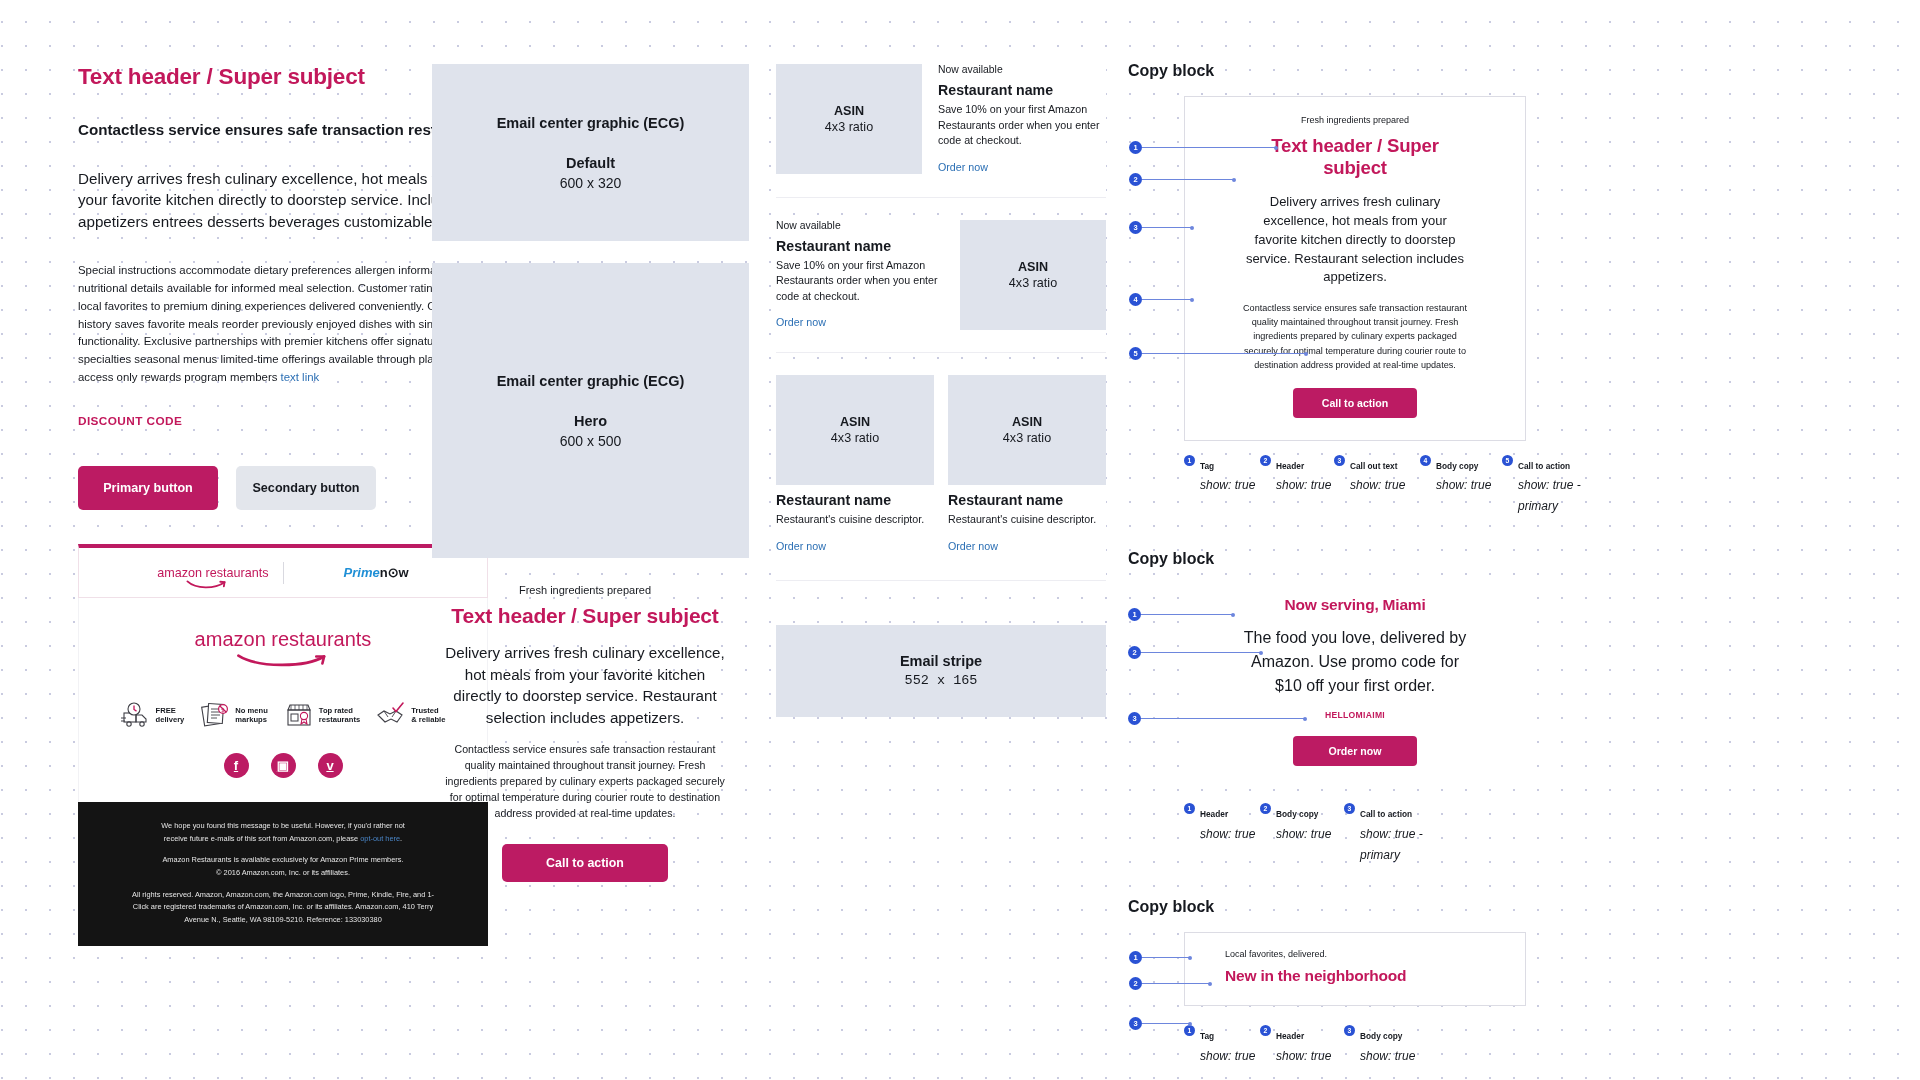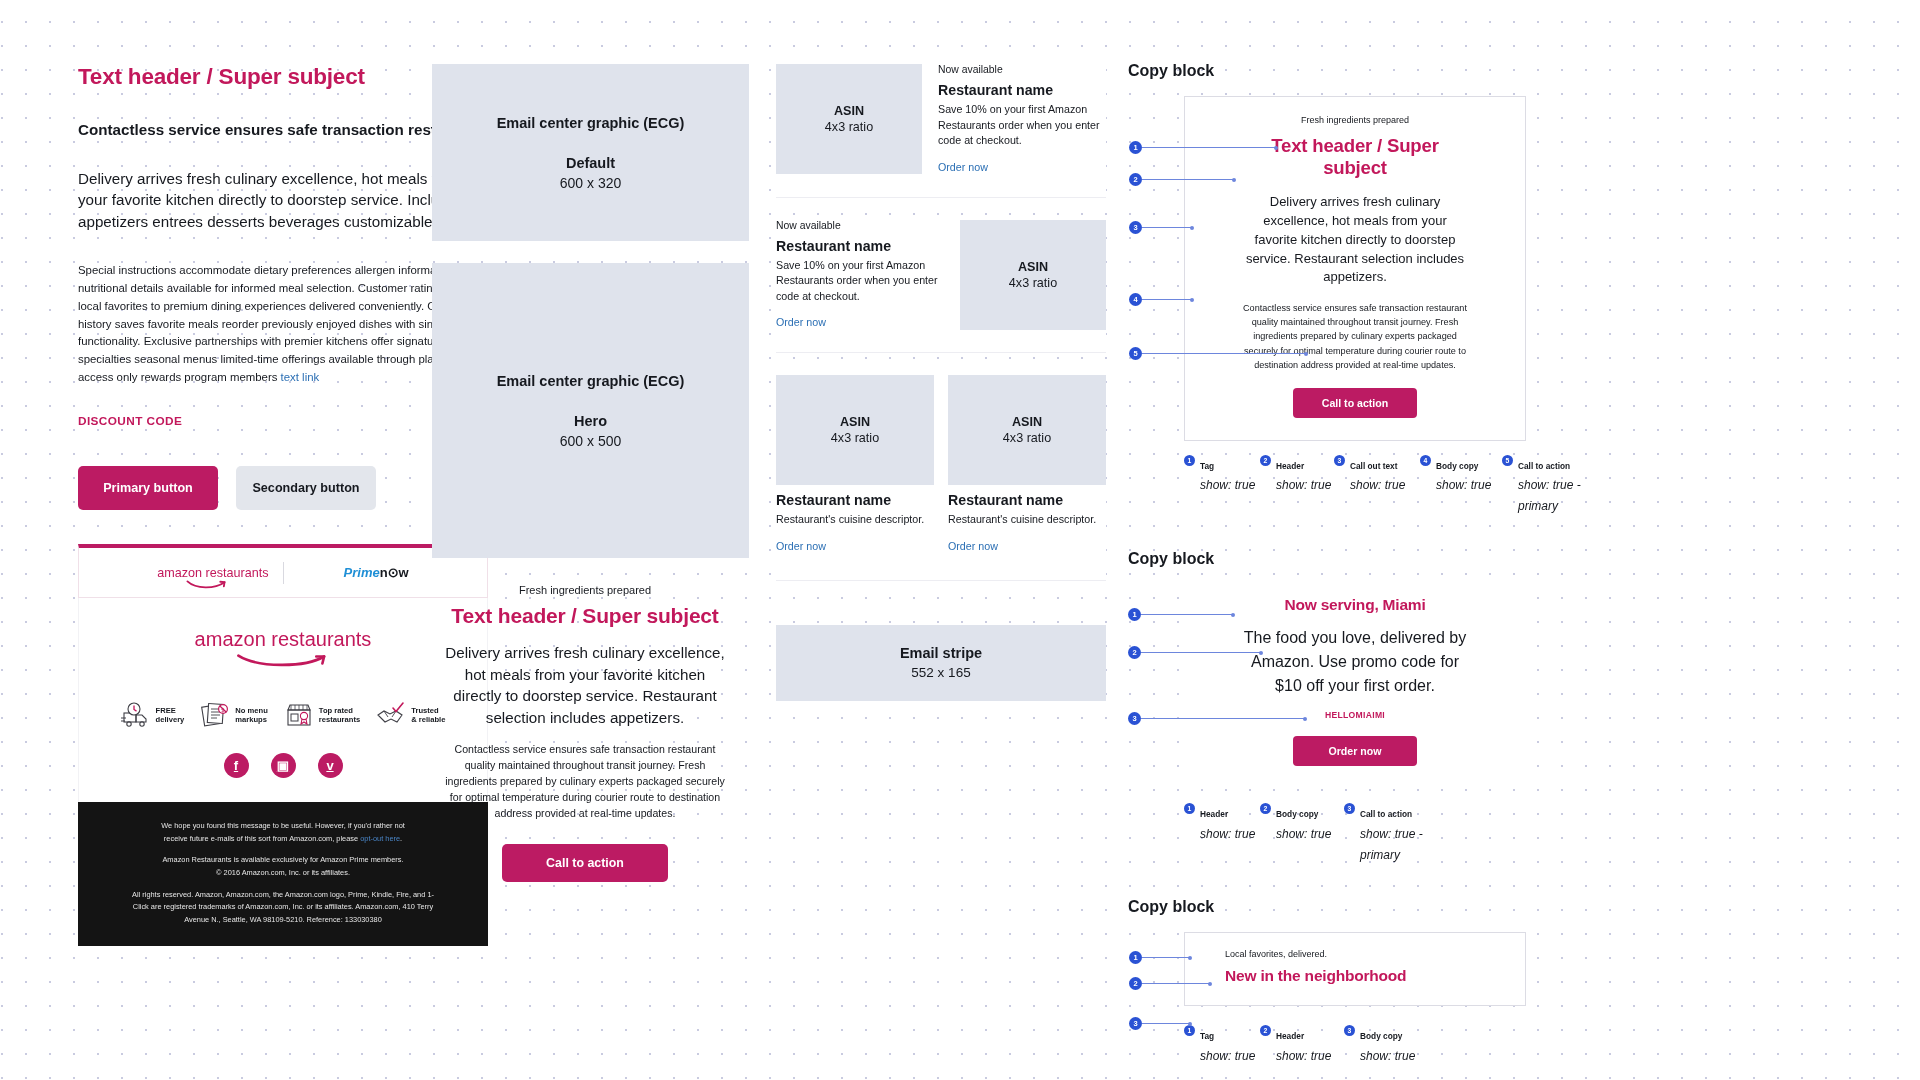--- a/index.html
+++ b/index.html
@@ -121,25 +121,25 @@
     align-items: center; justify-content: center; text-align: center;
   }
   .asin-t1 { font-size: 12.6px; font-weight: bold; color: #16191f; }
   .asin-t2 { font-size: 12.6px; color: #16191f; margin-top: 2px; }
   .row2 { display: flex; gap: 14px; }
   .tag-sm { font-size: 10.4px; color: #16191f; }
   .rname { font-size: 14.2px; font-weight: bold; color: #16191f; margin-top: 7px; }
   .rcopy { font-size: 10.7px; color: #16191f; line-height: 1.45; margin-top: 4px; }
   .order { font-size: 10.7px; color: #2b6fb4; margin-top: 12px; display: inline-block; text-decoration: none;}
   .stripe {
-    background: #dfe3ec; height: 76px; display: flex; flex-direction: column;
+    background: #dfe3ec; height: 92px; display: flex; flex-direction: column;
     align-items: center; justify-content: center; text-align: center;
   }
   .stripe-t1 { font-size: 14.5px; font-weight: bold; color: #16191f; }
-  .stripe-t2 { font-size: 13.5px; color: #16191f; margin-top: 4px; }
+  .stripe-t2 { font-size: 13.5px; color: #16191f; margin-top: 4px; font-family: Liberation Mono, monospace; }
 
   
   #col4 { left: 1128px; top: 62px; width: 720px; }
   .cb-title { font-size: 16px; font-weight: bold; color: #16191f; margin-bottom: 16px; }
   .cb-frame {
     position: relative; border: 1px solid #dcdce4; background: #fff;
     margin-left: 56px; padding: 18px 56px 22px;
   }
   .cb-tag { text-align: center; font-size: 9px; color: #16191f; }
   .cb-head { text-align: center; color: #c2185b; font-size: 18.6px; font-weight: bold; margin-top: 10px; letter-spacing:-0.2px;}

